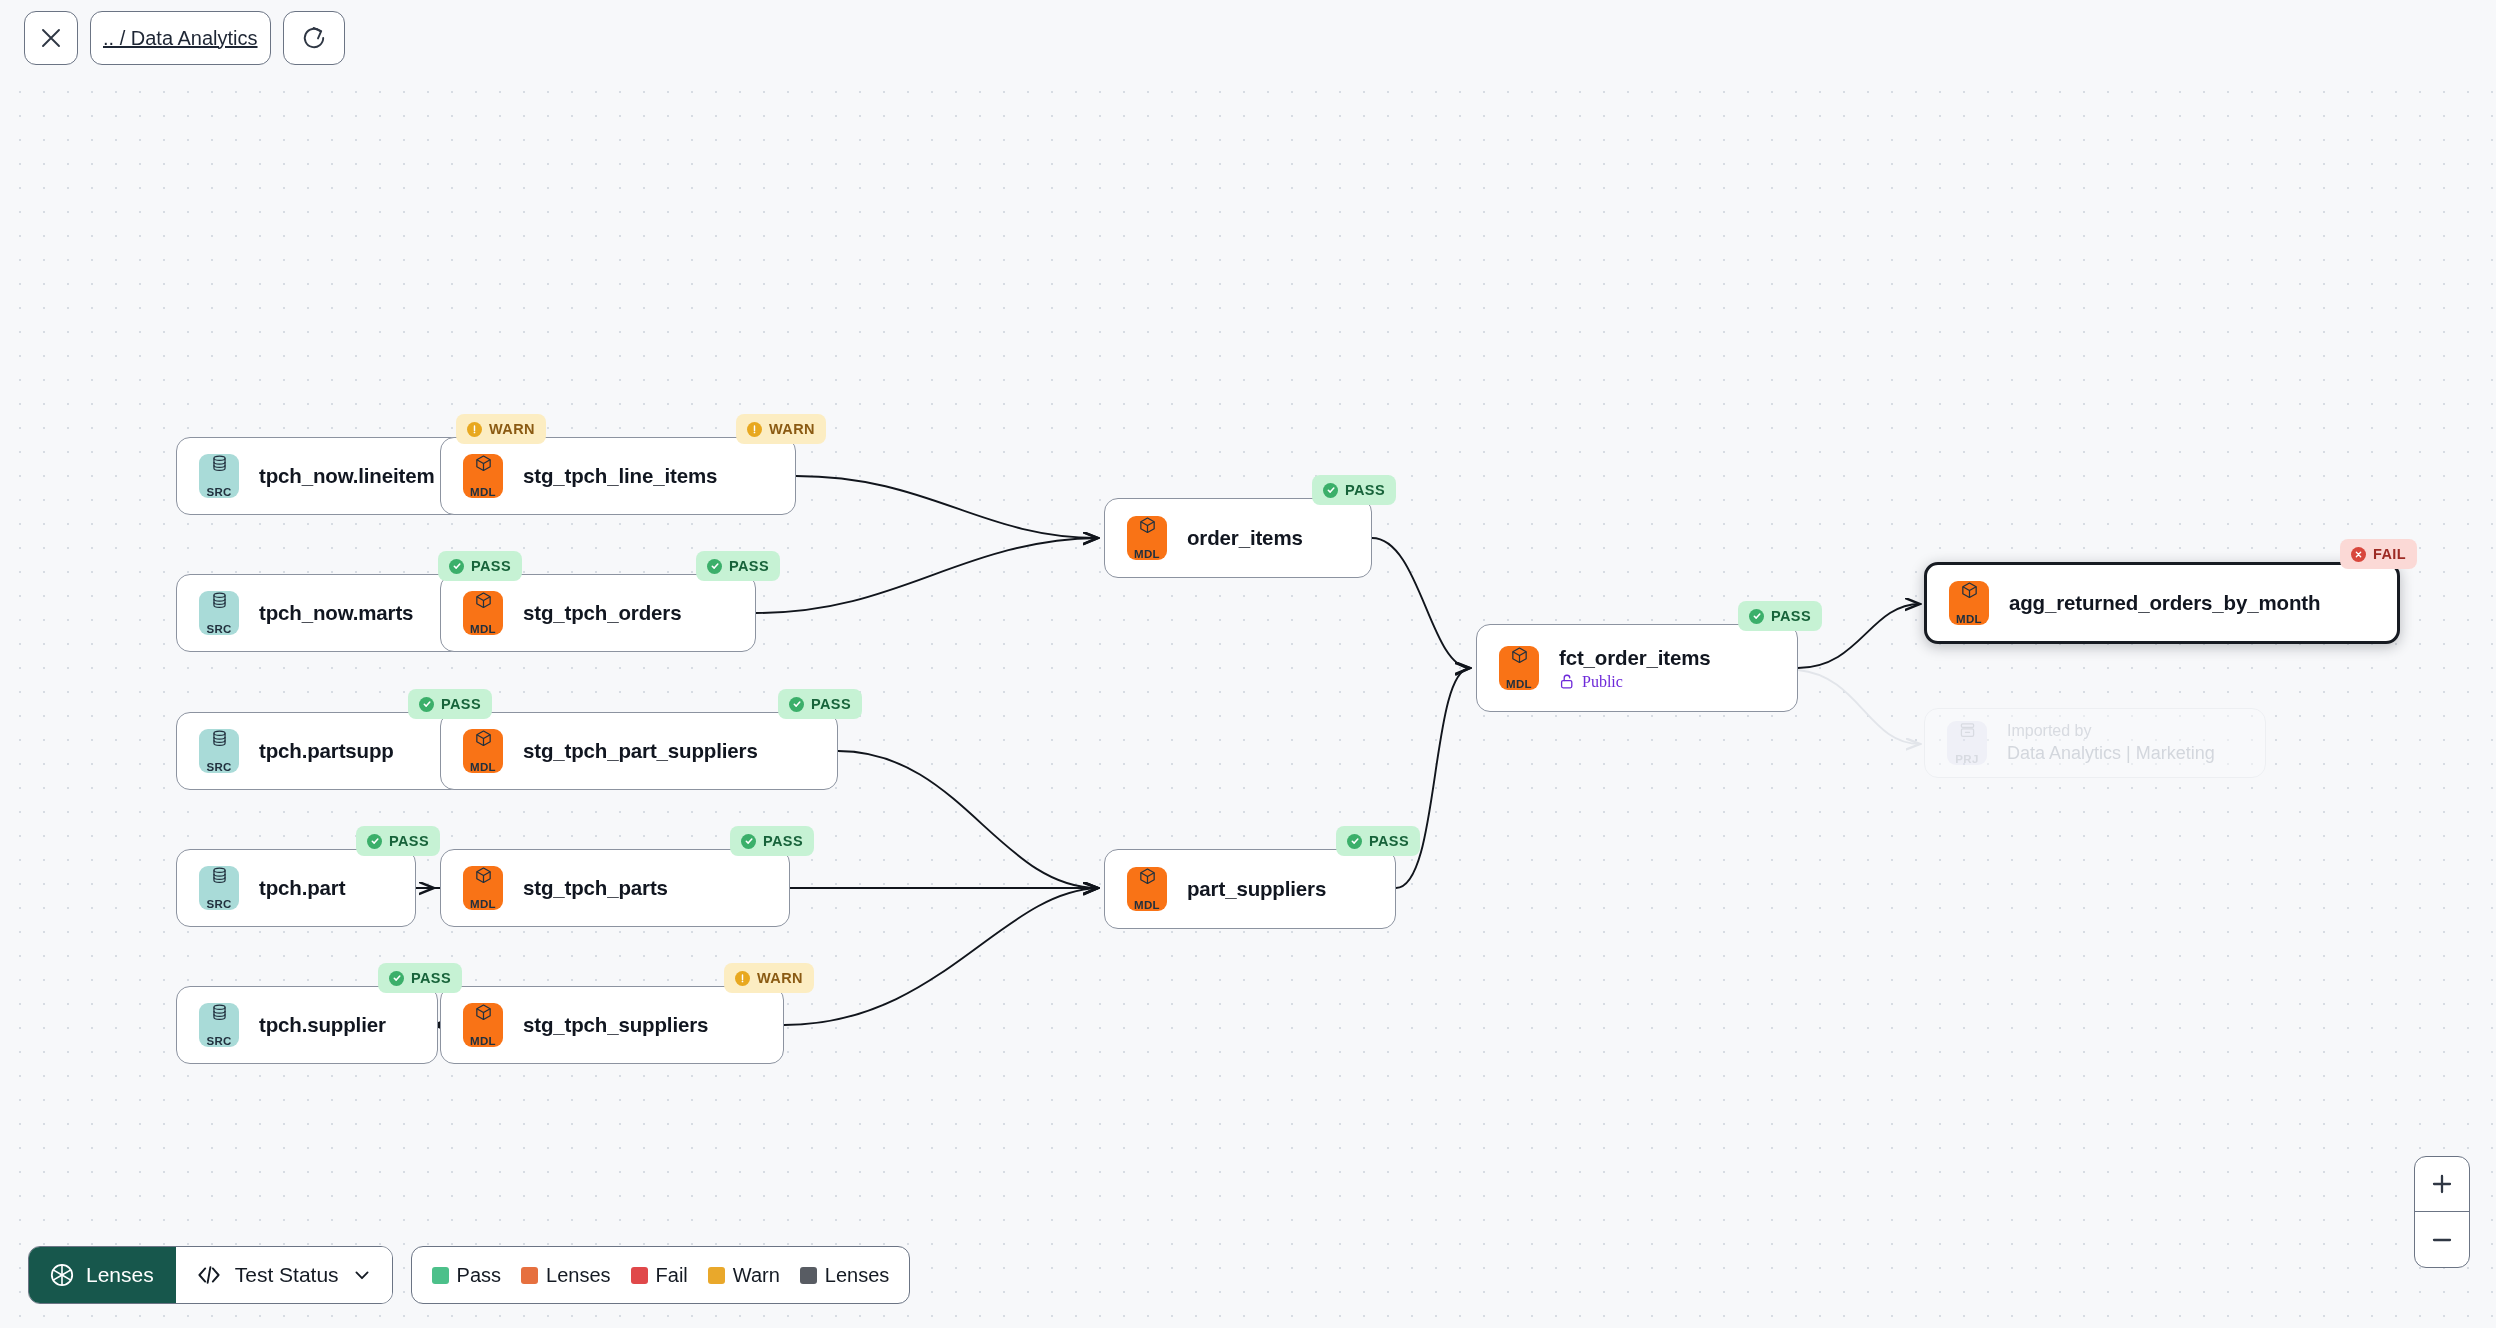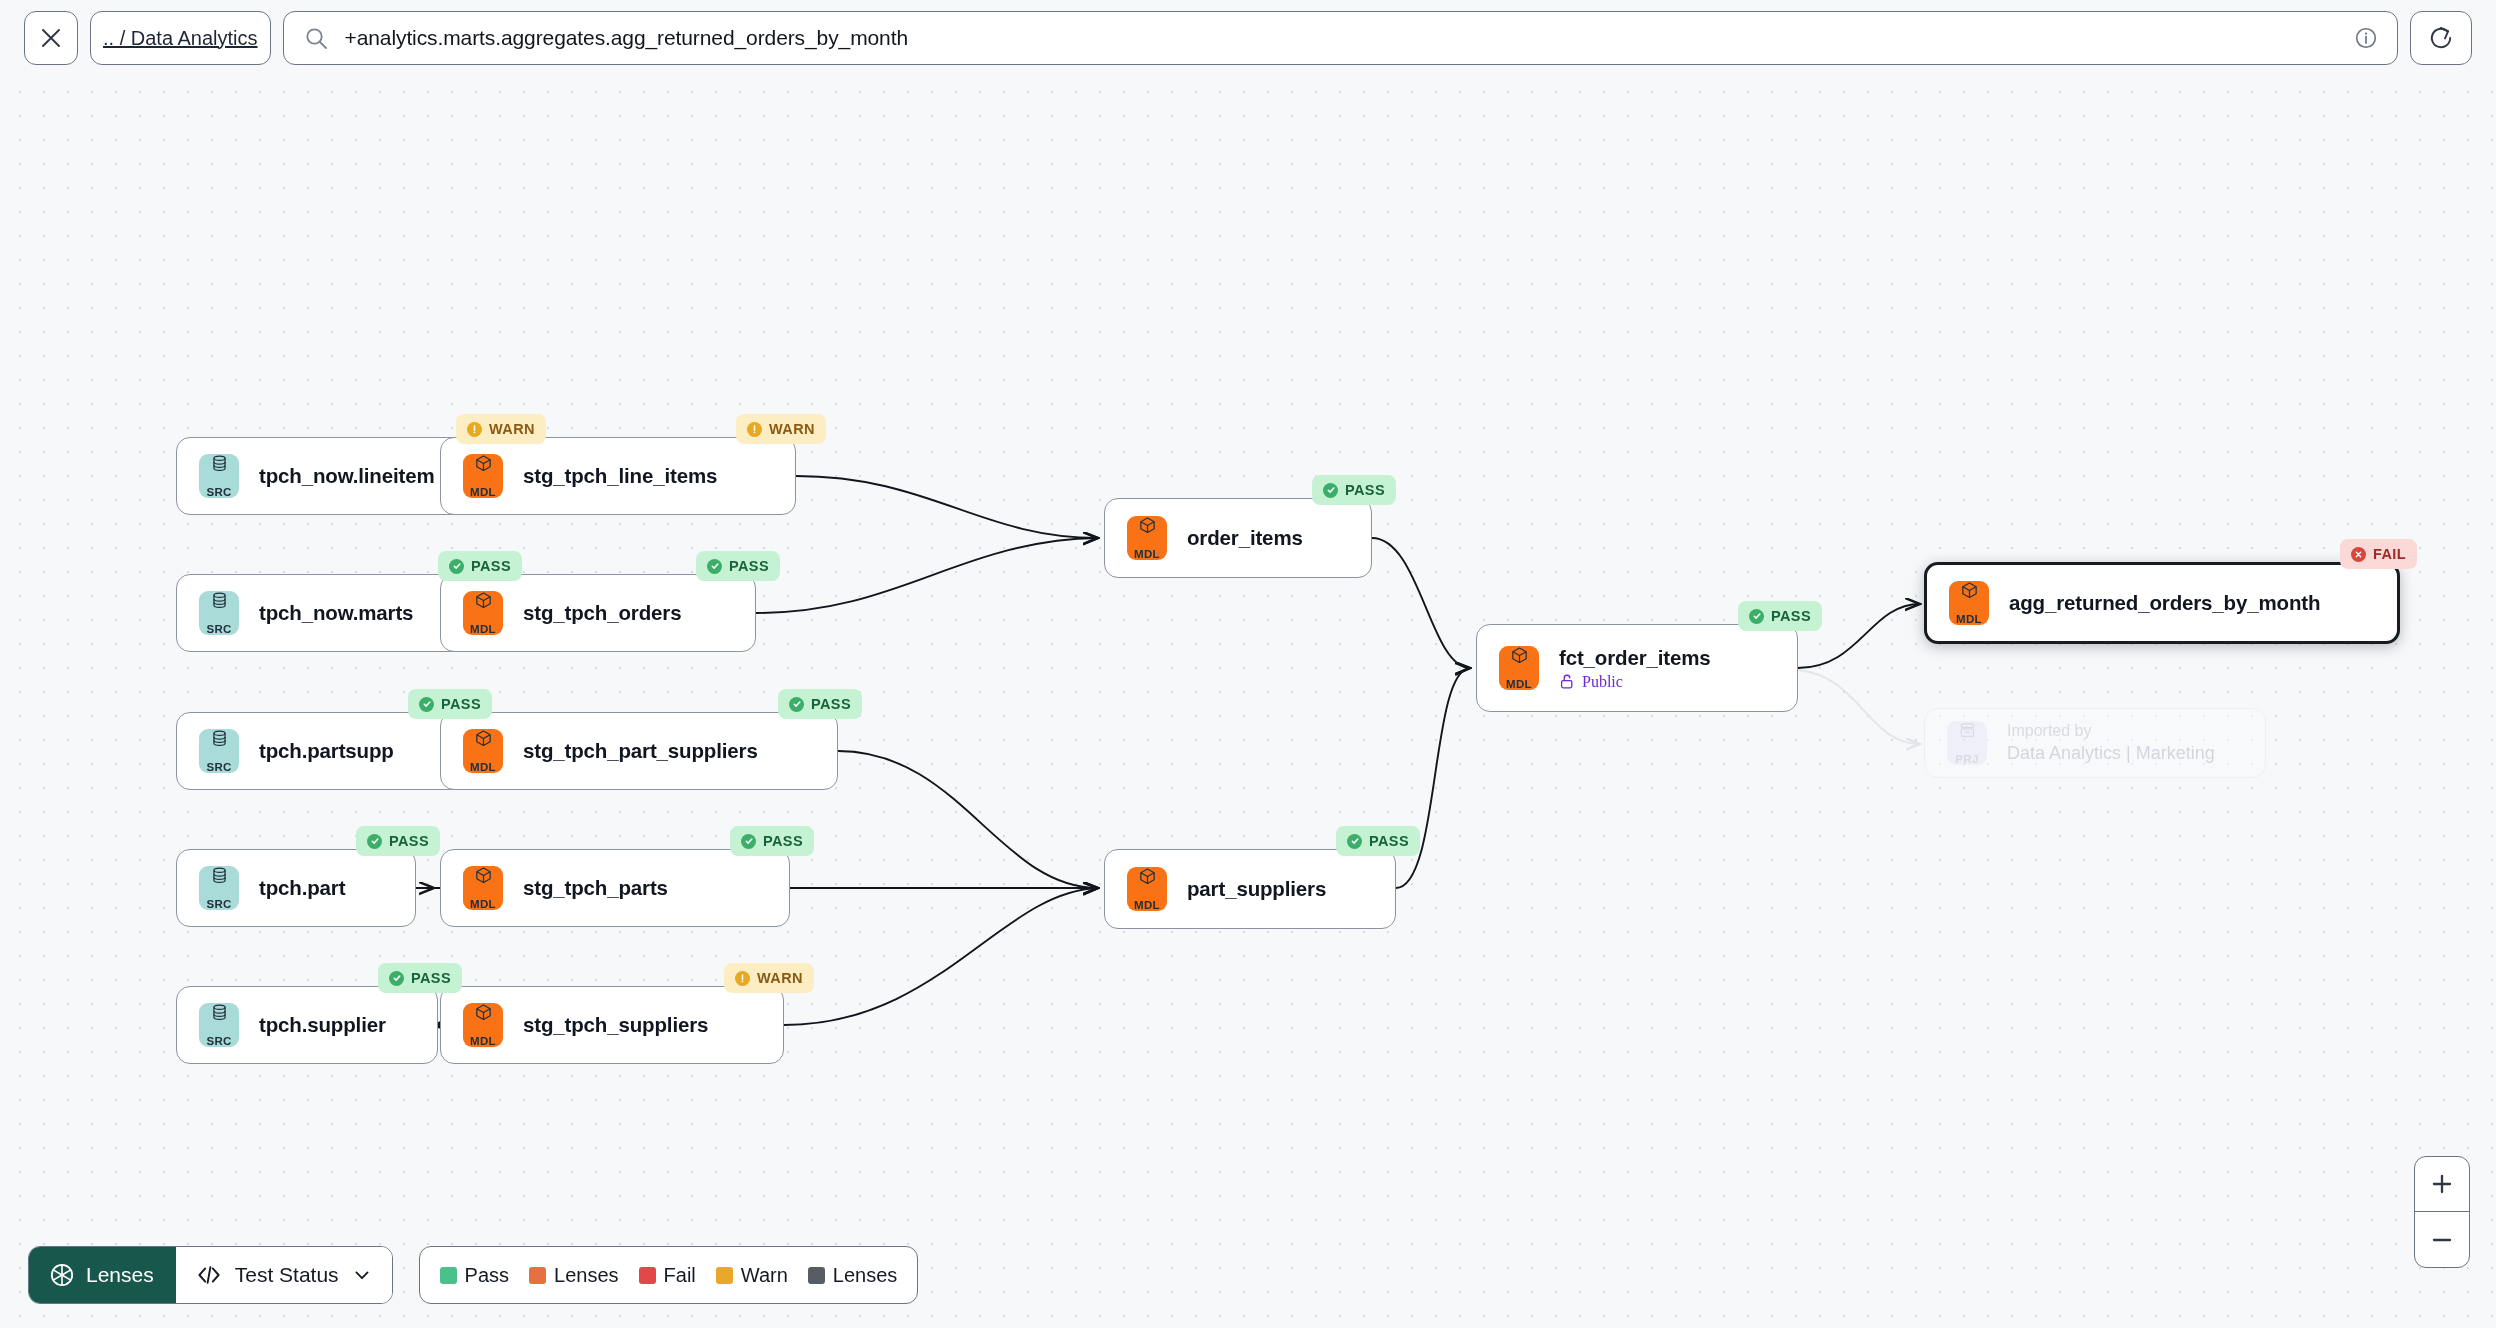--- a/index.html
+++ b/index.html
@@ -142,21 +142,21 @@
   .badge.fail { background: #FBD9D6; color: #9D2B25; }
   .badge.fail .dot { background: #D8463C; }
   .badge .dot svg { display: block; }
 
   
   #edges { position: absolute; inset: 0; z-index: 5; pointer-events: none; }
 
   
   #bottombar {
     position: absolute; left: 28px; bottom: 24px;
-    display: flex; align-items: center; gap: 26px;
+    display: flex; align-items: center; gap: 18px;
     z-index: 40;
     text-align: right;
   }
   #lens-group {
     display: flex; align-items: stretch;
     height: 58px;
     border-radius: 12px;
     border: 1.5px solid #6B7484;
     overflow: hidden;
     background: #FFFFFF;
@@ -589,32 +589,20 @@
     <div id="close-btn" class="tb-btn">
       <svg class="tb-icon" width="26" height="26" viewBox="0 0 26 26">
         <path d="M5,5 L21,21 M21,5 L5,21" stroke="#2F3744" stroke-width="1.9" fill="none" stroke-linecap="round"></path>
       </svg>
     </div>
 
     <div id="breadcrumb-btn" class="tb-btn">
       <span>.. / Data Analytics</span>
     </div>
 
-    <div id="search-box">
-      <svg class="tb-icon" width="25" height="25" viewBox="0 0 25 25">
-        <circle cx="10.5" cy="10.5" r="7.2" fill="none" stroke="#7A8290" stroke-width="1.8"></circle>
-        <path d="M15.8,15.8 L22,22" stroke="#7A8290" stroke-width="1.8" stroke-linecap="round"></path>
-      </svg>
-      <div id="search-value" title="Search lineage">+analytics.marts.aggregates.agg_returned_orders_by_month</div>
-      <svg class="tb-icon" width="26" height="26" viewBox="0 0 26 26">
-        <circle cx="13" cy="13" r="9.3" fill="none" stroke="#6B7484" stroke-width="1.6"></circle>
-        <circle cx="13" cy="8.6" r="1.15" fill="#6B7484"></circle>
-        <path d="M13,11.6 L13,18" stroke="#6B7484" stroke-width="1.7" stroke-linecap="round"></path>
-      </svg>
-    </div>
 
     <div id="refresh-btn" class="tb-btn">
       <svg class="tb-icon" width="30" height="30" viewBox="0 0 30 30">
         <path d="M24.2,15 A9.2,9.2 0 1 1 21.0,8.0" fill="none" stroke="#2F3744" stroke-width="1.9" stroke-linecap="round"></path>
         <path d="M14.6,5.0 L22.2,8.2 L19.0,15.4" fill="none" stroke="#2F3744" stroke-width="1.9" stroke-linecap="round" stroke-linejoin="round"></path>
       </svg>
     </div>
 
   </div>
 

